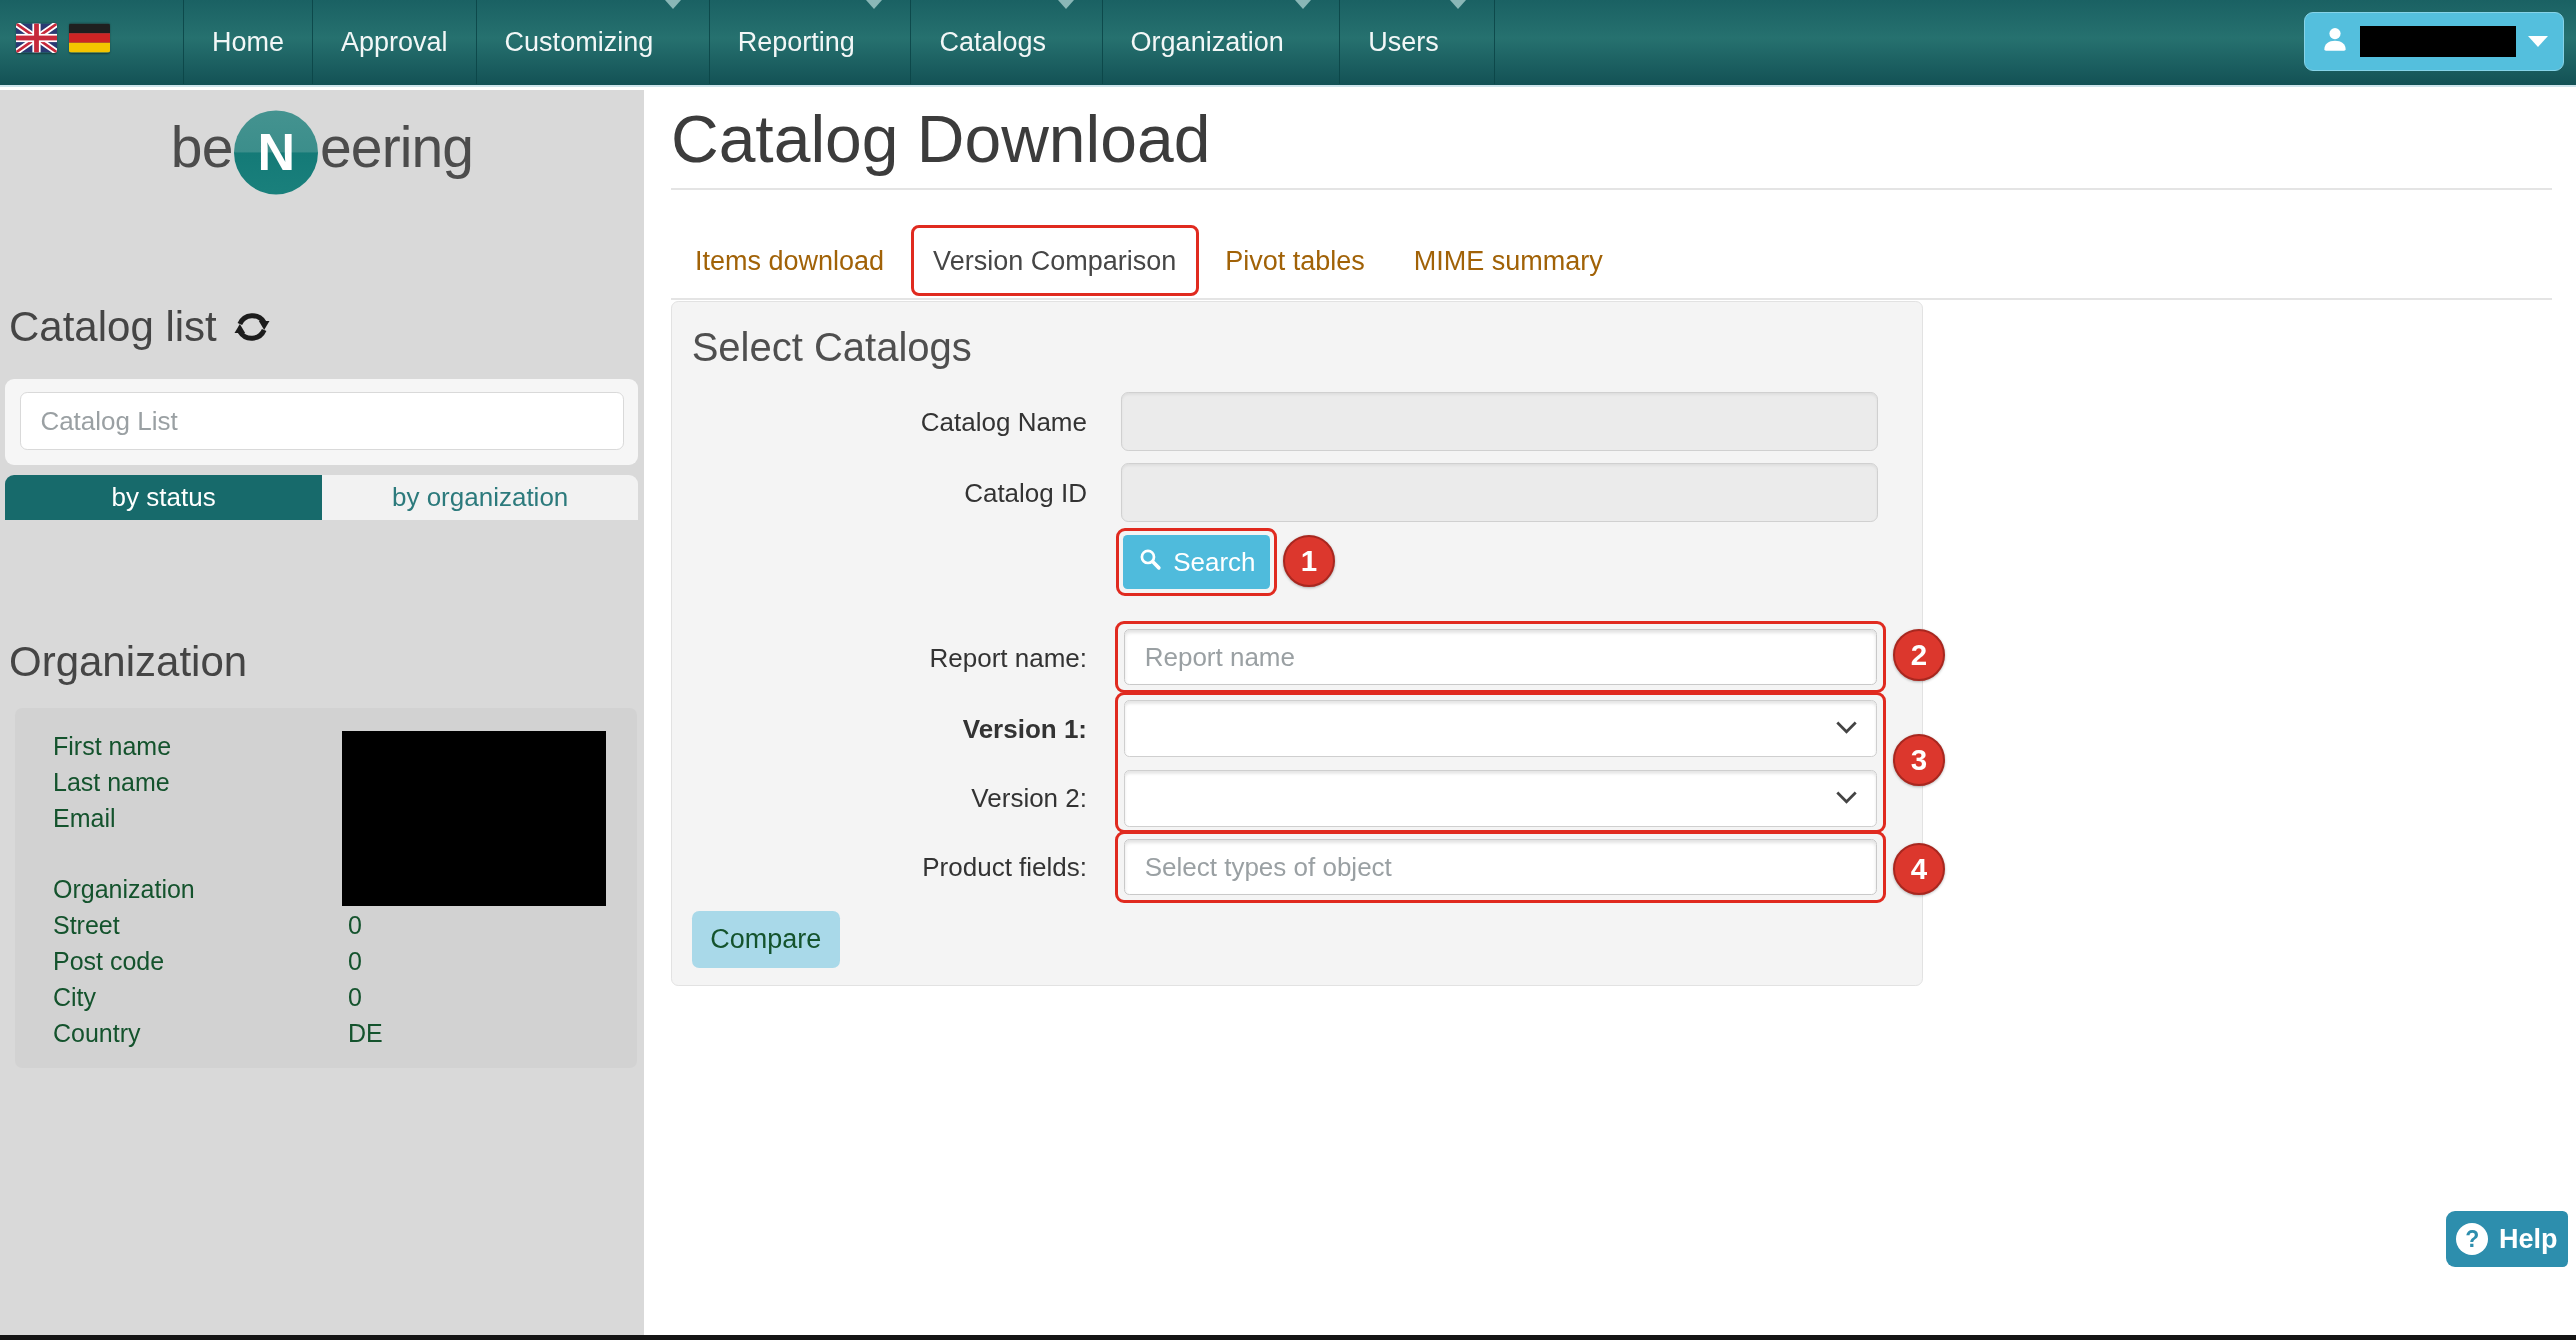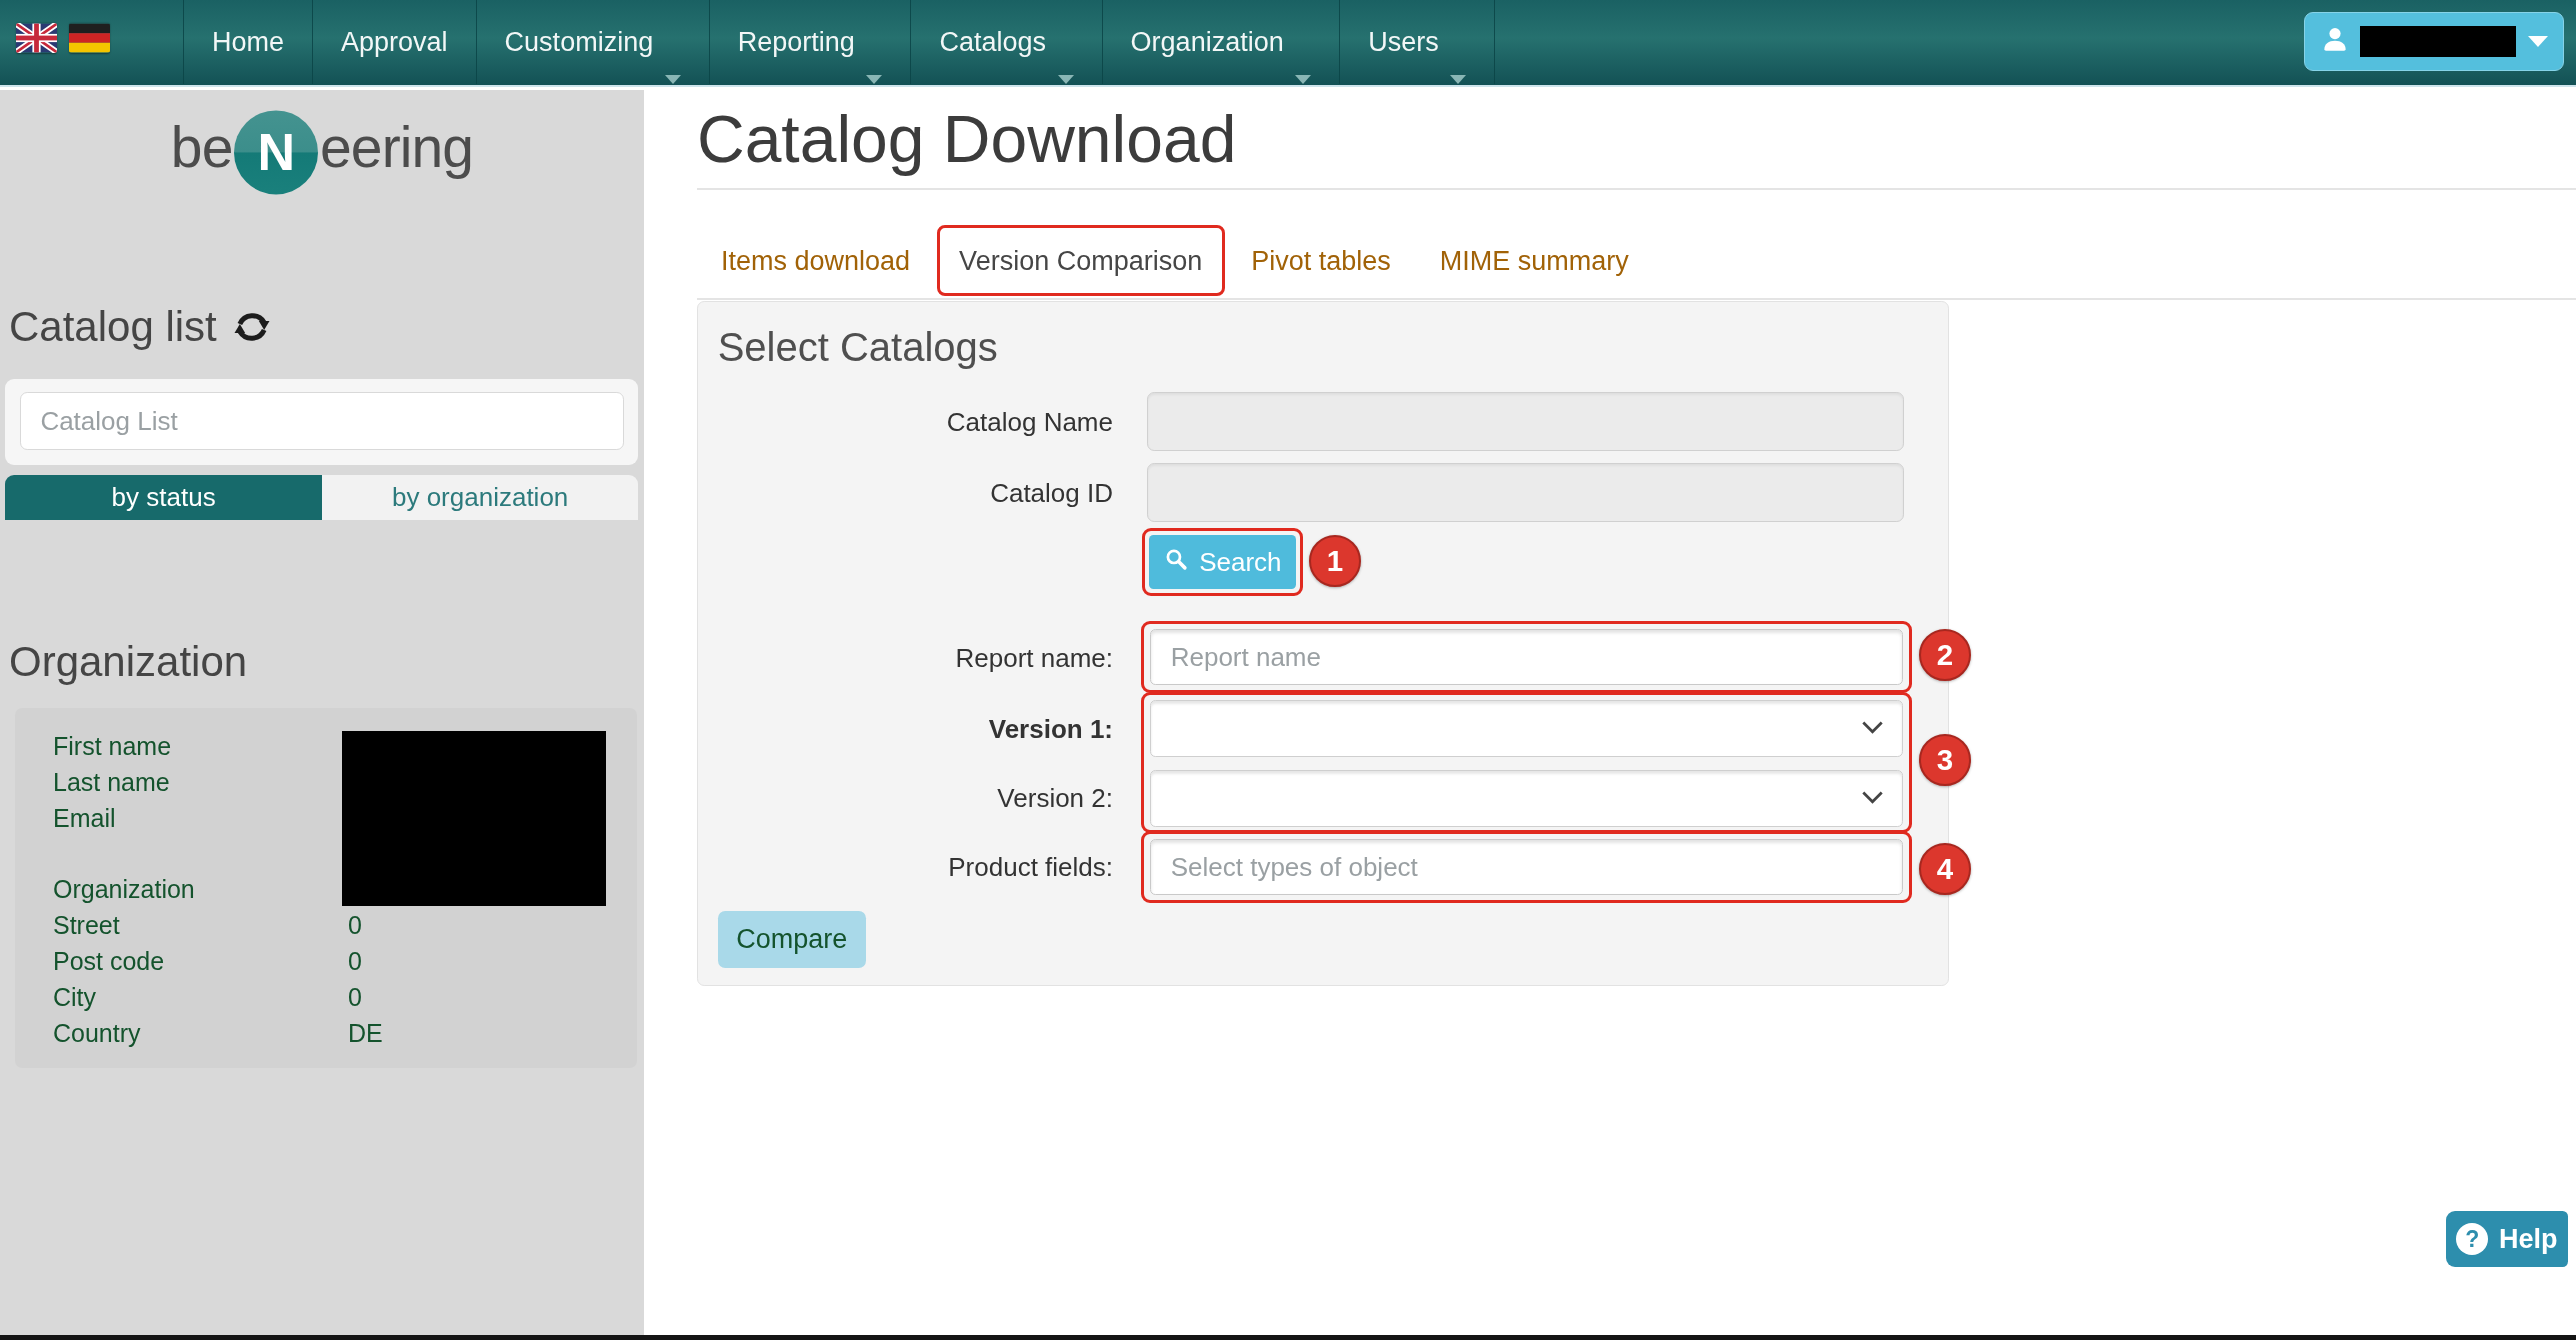--- a/index.html
+++ b/index.html
@@ -15,21 +15,21 @@
     position:absolute; left:0; top:0; width:2576px; height:87px;
     background:linear-gradient(180deg,#1a6163 0%, #26716f 45%, #135155 100%);
     border-bottom:2.7px solid #cde4ec;
   }
   .flags { position:absolute; left:16px; top:23px; display:flex; gap:11.6px; }
   .flag { width:41px; height:30px; display:block; border-radius:2.7px; overflow:hidden; box-shadow:0 0.9px 1.8px rgba(0,0,0,.4); }
   .nav-items { position:absolute; left:183px; top:0; height:84px; display:flex; list-style:none; }
   .nav-items li {
     height:84px; line-height:84px; padding:0 28px; color:#f2f7f7; font-size:27px;
     border-left:0.9px solid rgba(10,68,71,.85); cursor:pointer; white-space:nowrap;
-    display:flex; align-items:flex-end;
+    display:flex; align-items:flex-start;
   }
   .nav-items li:last-child { border-right:0.9px solid rgba(10,68,71,.85); }
   .nav-caret {
     display:inline-block; margin-left:11.6px; width:0; height:0;
     border-left:8px solid transparent; border-right:8px solid transparent;
     border-top:9px solid rgba(158,199,198,.85);
   }
   .user-button {
     position:absolute; right:12.5px; top:11.6px; width:260px; height:59px;
     background:#54bfdd; border:1.8px solid #86d3e8; border-radius:9px;
@@ -76,21 +76,21 @@
   .tri-right { width:0; height:0; border-top:11.6px solid transparent; border-bottom:11.6px solid transparent; border-left:16px solid #111; }
   .active-label { font-size:26px; font-weight:500; color:#111; letter-spacing:0.4px; }
 
   .org-panel { position:absolute; left:15px; top:618px; width:622px; height:360px; background:#d2d2d2; border-radius:7.2px; }
   .org-row { position:absolute; height:36px; line-height:36px; font-size:25px; color:#14532d; }
   .org-label { left:38px; }
   .org-value { left:333px; }
   .org-redacted { position:absolute; left:327px; top:23px; width:264px; height:175px; background:#000; }
 
   
-  .main { position:absolute; left:644px; top:90px; width:1752px; height:1245px; background:#fff;margin-left:26px; }
+  .main { position:absolute; left:644px; top:90px; width:1752px; height:1245px; background:#fff; }
   .page-title { position:absolute; left:27px; top:10.7px; font-size:66px; font-weight:200; color:#3c3c3c; }
   .title-divider { position:absolute; left:27px; top:98px; width:1881px; height:1.8px; background:#e4e4e4; }
 
   .main-tabs { position:absolute; left:51px; top:152px; height:39px; display:flex; gap:49px; align-items:center; }
   .main-tab { font-size:27px; color:#a16207; cursor:pointer; position:relative; white-space:nowrap; }
   .main-tab.active { color:#464646; }
   .tabs-underline { position:absolute; left:27px; top:208px; width:1881px; height:1.8px; background:#e4e4e4; }
   .tab-annotation-box {
     position:absolute; left:-22.4px; right:-22.4px; top:-21.5px; bottom:-19px;
     border:3.6px solid #e02a1f; border-radius:8px; pointer-events:none;

